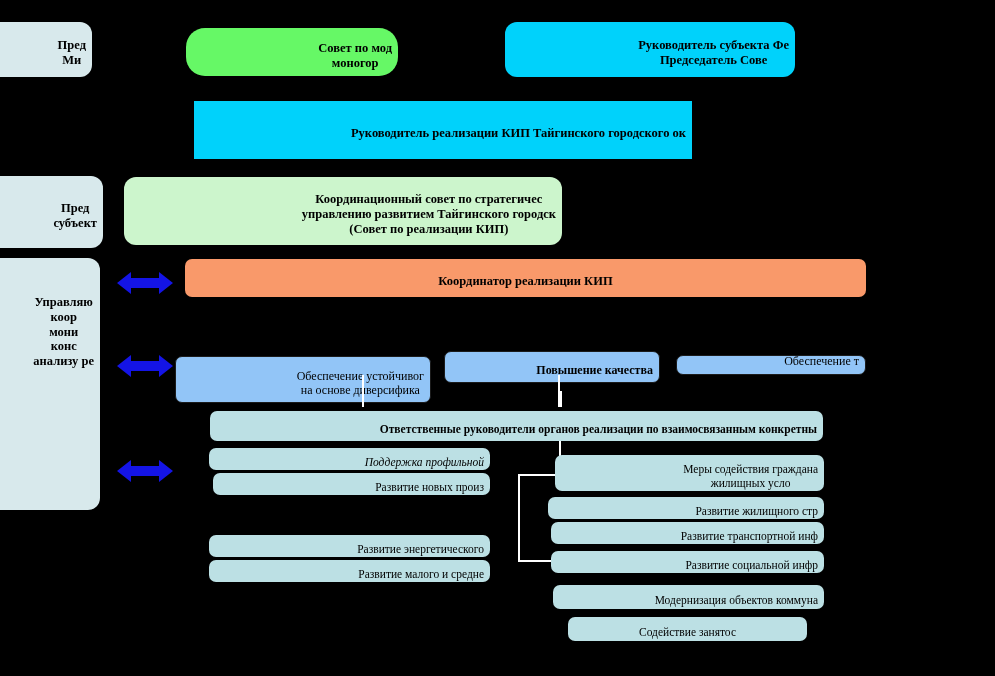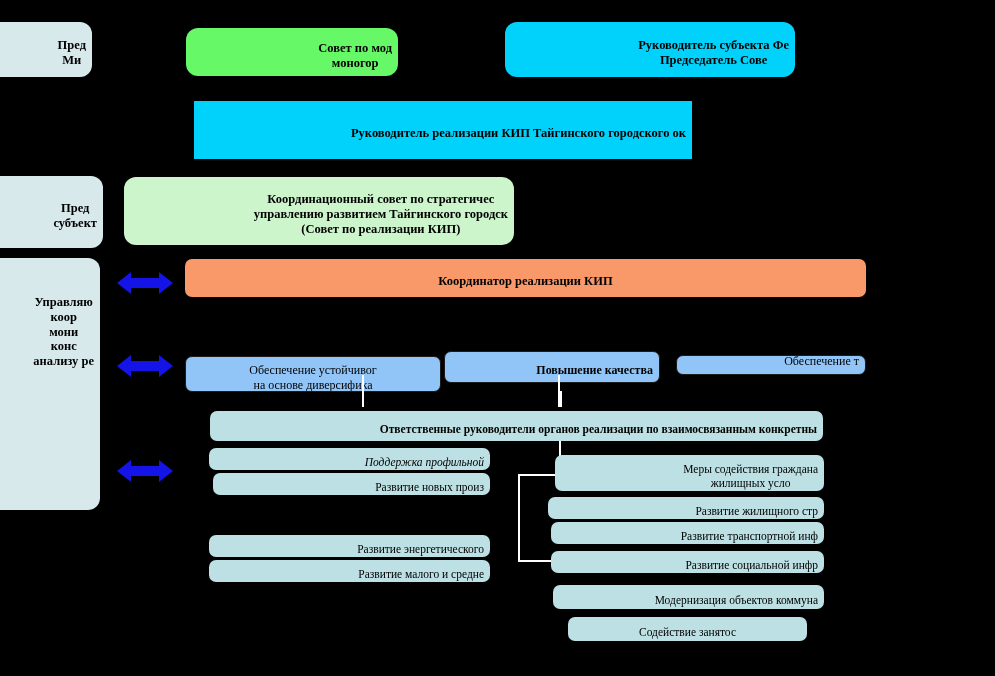--- a/index.html
+++ b/index.html
@@ -72,21 +72,21 @@
 
 <div id="stage">
 
   <div class="node round-lg c-pale bold" style="left:-92px; top:22px; width:184px; height:55px; font-size:12.5px; justify-content:flex-end;">
     <span>
       <span>Пред</span><br>
       <span>Ми</span>
     </span>
   </div>
 
-  <div class="node round-lg c-green bold" style="left:186px; top:28px; width:212px; height:48px; font-size:12.5px; justify-content:flex-end;">
+  <div class="node round-lg c-green bold" style="left:186px; top:28px; width:212px; height:48px; font-size:12.5px; justify-content:flex-end;border-radius:19px;">
     <span>
       <span>Совет по мод</span><br>
       <span>моногор</span>
     </span>
   </div>
 
   <div class="node round-lg c-cyan bold" style="left:505px; top:22px; width:290px; height:55px; font-size:12.5px; justify-content:flex-end;">
     <span>
       <span>Руководитель субъекта Фе</span><br>
       <span>Председатель Сове</span>
@@ -97,21 +97,21 @@
     <span>Руководитель реализации КИП Тайгинского городского ок</span>
   </div>
 
   <div class="node round-lg c-pale bold" style="left:-92px; top:176px; width:195px; height:72px; font-size:12.5px; justify-content:flex-end;">
     <span>
       <span>Пред</span><br>
       <span>субъект</span>
     </span>
   </div>
 
-  <div class="node round-lg c-mint bold" style="left:124px; top:177px; width:390px; height:68px; font-size:12.5px; justify-content:flex-end;">
+  <div class="node round-lg c-mint bold" style="left:124px; top:177px; width:438px; height:68px; font-size:12.5px; justify-content:flex-end;">
     <span>
       <span>Координационный совет по стратегичес</span><br>
       <span>управлению развитием Тайгинского городск</span><br>
       <span>(Совет по реализации КИП)</span>
     </span>
   </div>
 
   <div class="node round-lg c-pale bold" style="left:-110px; top:258px; width:210px; height:252px; font-size:12.5px; justify-content:flex-end; align-items:flex-start; padding-top:30px;">
     <span>
       <span>Управляю</span><br>
@@ -135,21 +135,21 @@
   <div class="darrow" style="left:117px; top:459px;">
     <svg width="56" height="24" viewBox="0 0 56 24">
       <polygon points="0,12 14,1 14,7 42,7 42,1 56,12 42,23 42,17 14,17 14,23" fill="#1414e6"></polygon>
     </svg>
   </div>
 
   <div class="node round-sm c-orange bold" style="left:185px; top:259px; width:681px; height:38px; font-size:12.5px;">
     <span>Координатор реализации КИП</span>
   </div>
 
-  <div class="node round-sm c-blue" style="left:185px; top:356px; width:256px; height:36px; font-size:12px; ">
+  <div class="node round-sm c-blue" style="left:175px; top:356px; width:256px; height:47px; font-size:12px; justify-content:flex-end;">
     <span>
       <span>Обеспечение устойчивог</span><br>
       <span>на основе диверсифика</span>
     </span>
   </div>
 
   <div class="node round-sm c-blue" style="left:444px; top:351px; width:216px; height:32px; font-size:12px; justify-content:flex-end;font-weight:bold;">
     <span>Повышение качества</span>
   </div>
 

